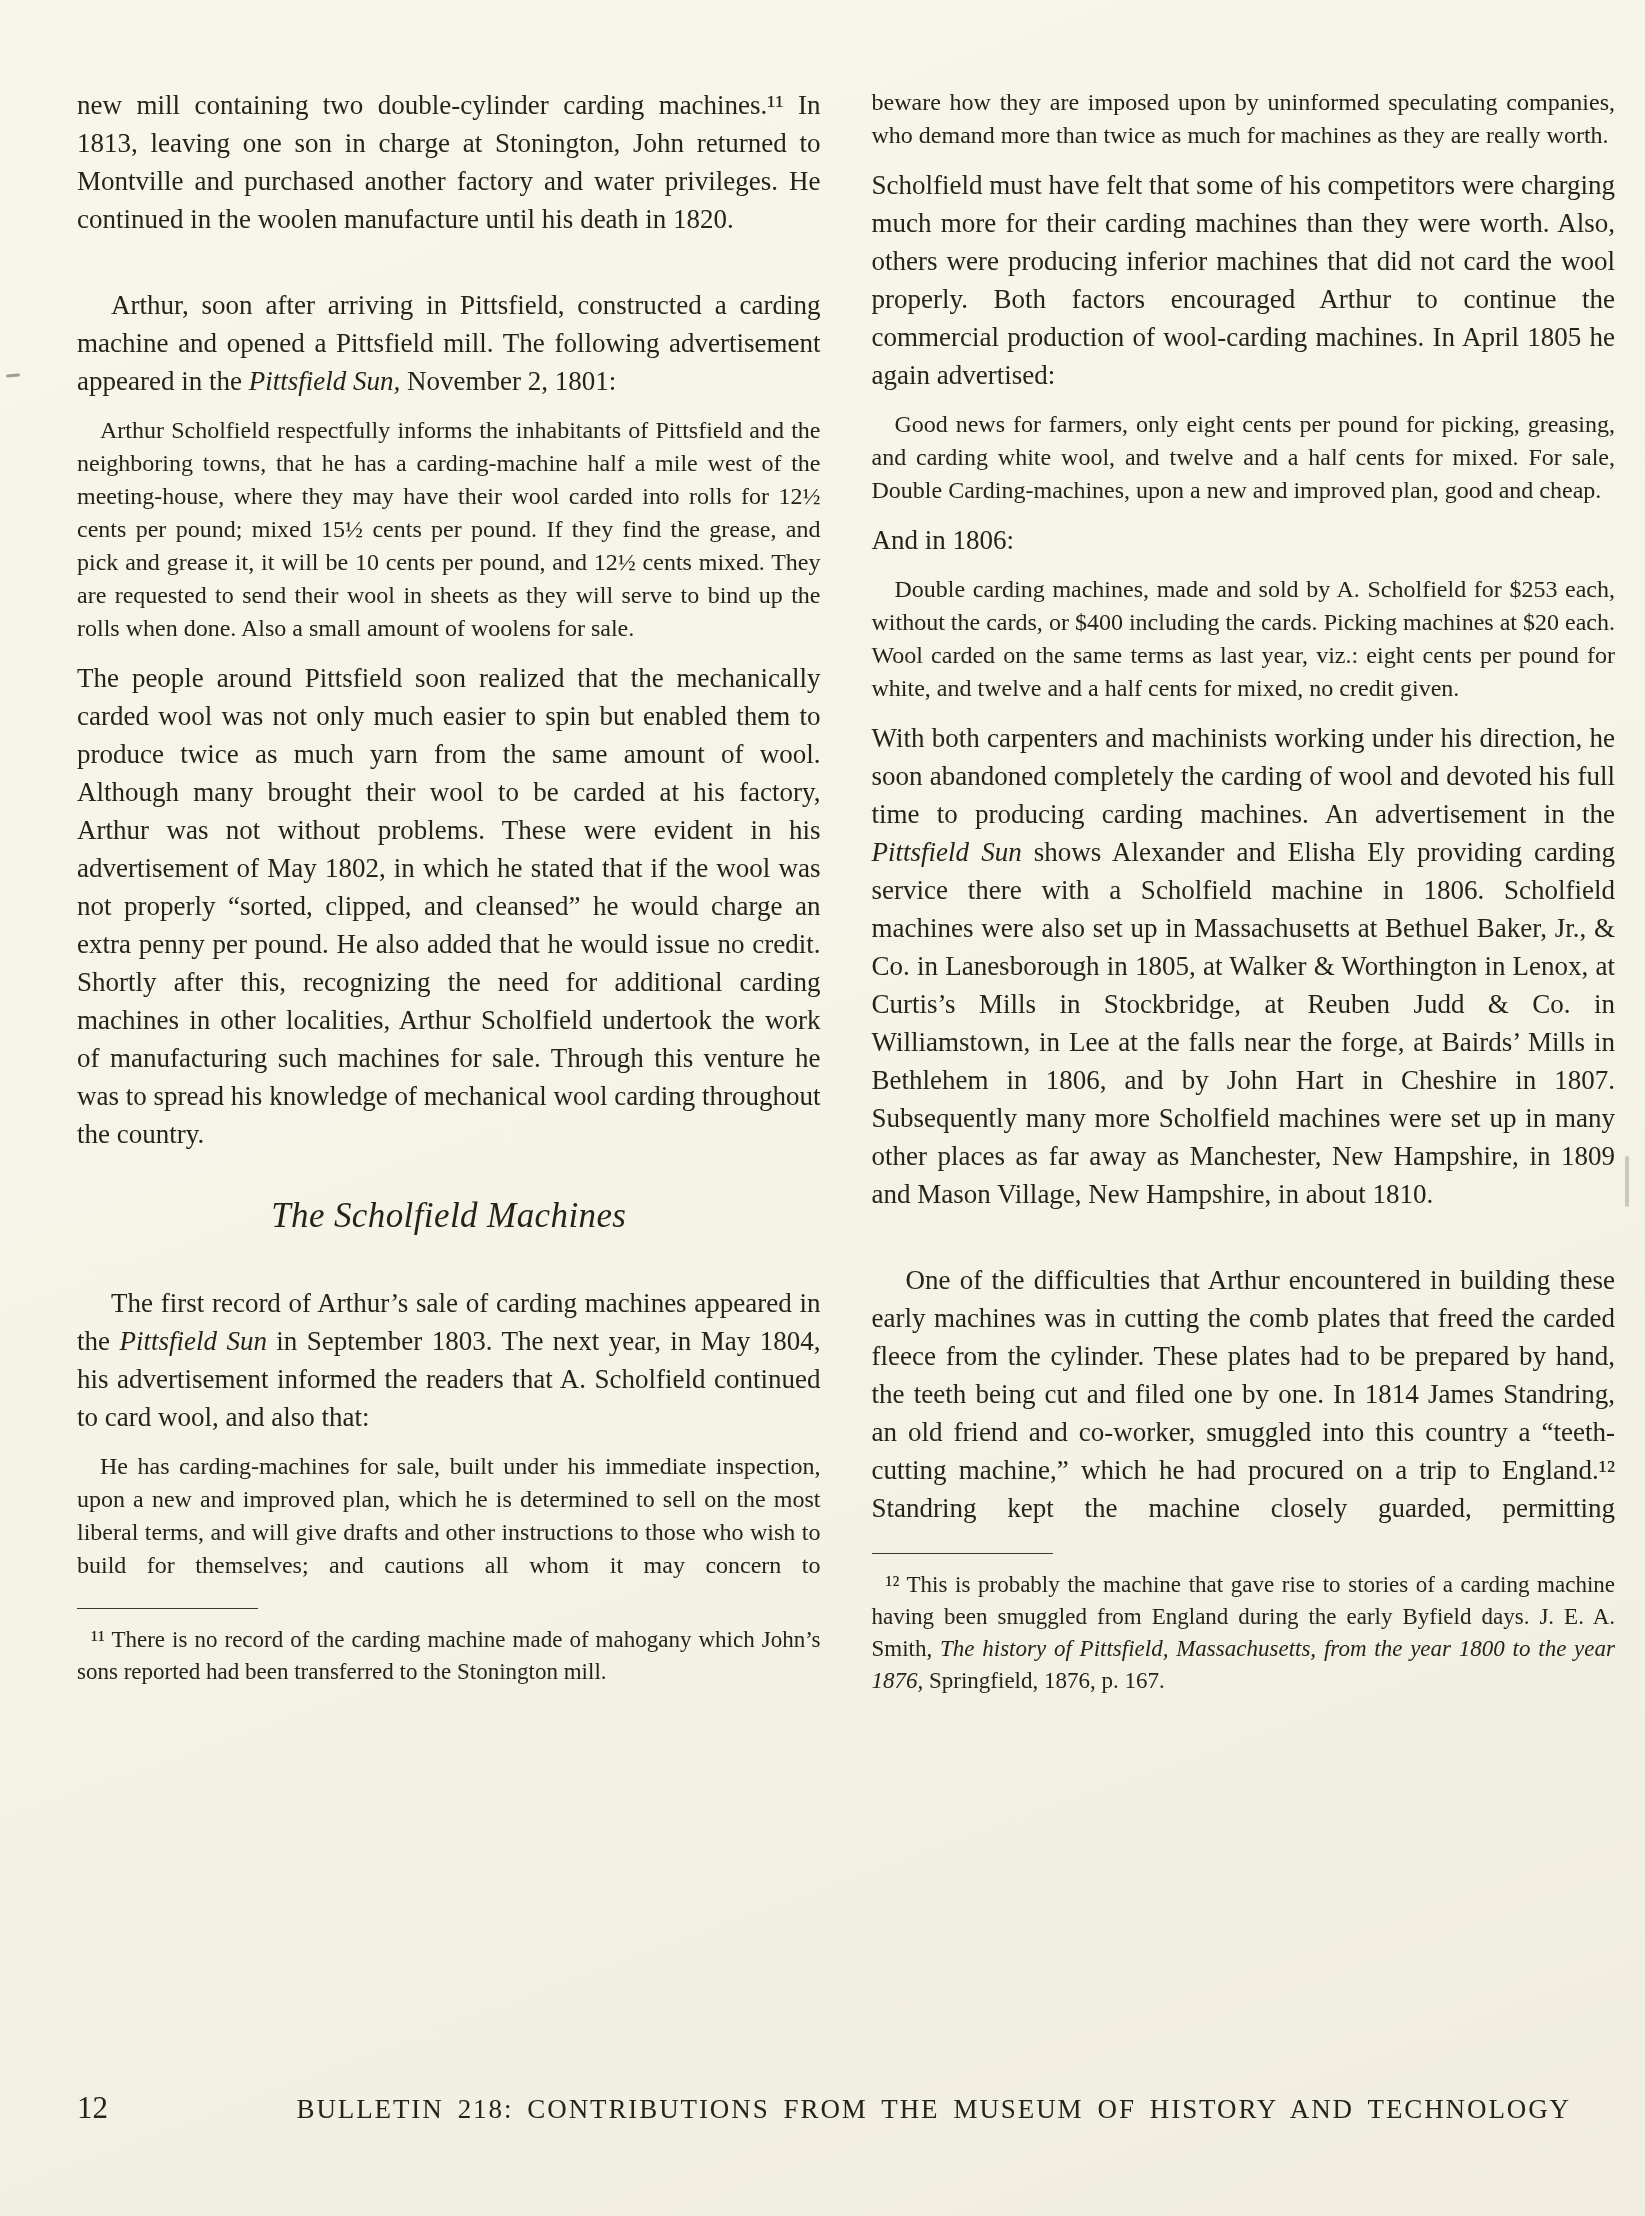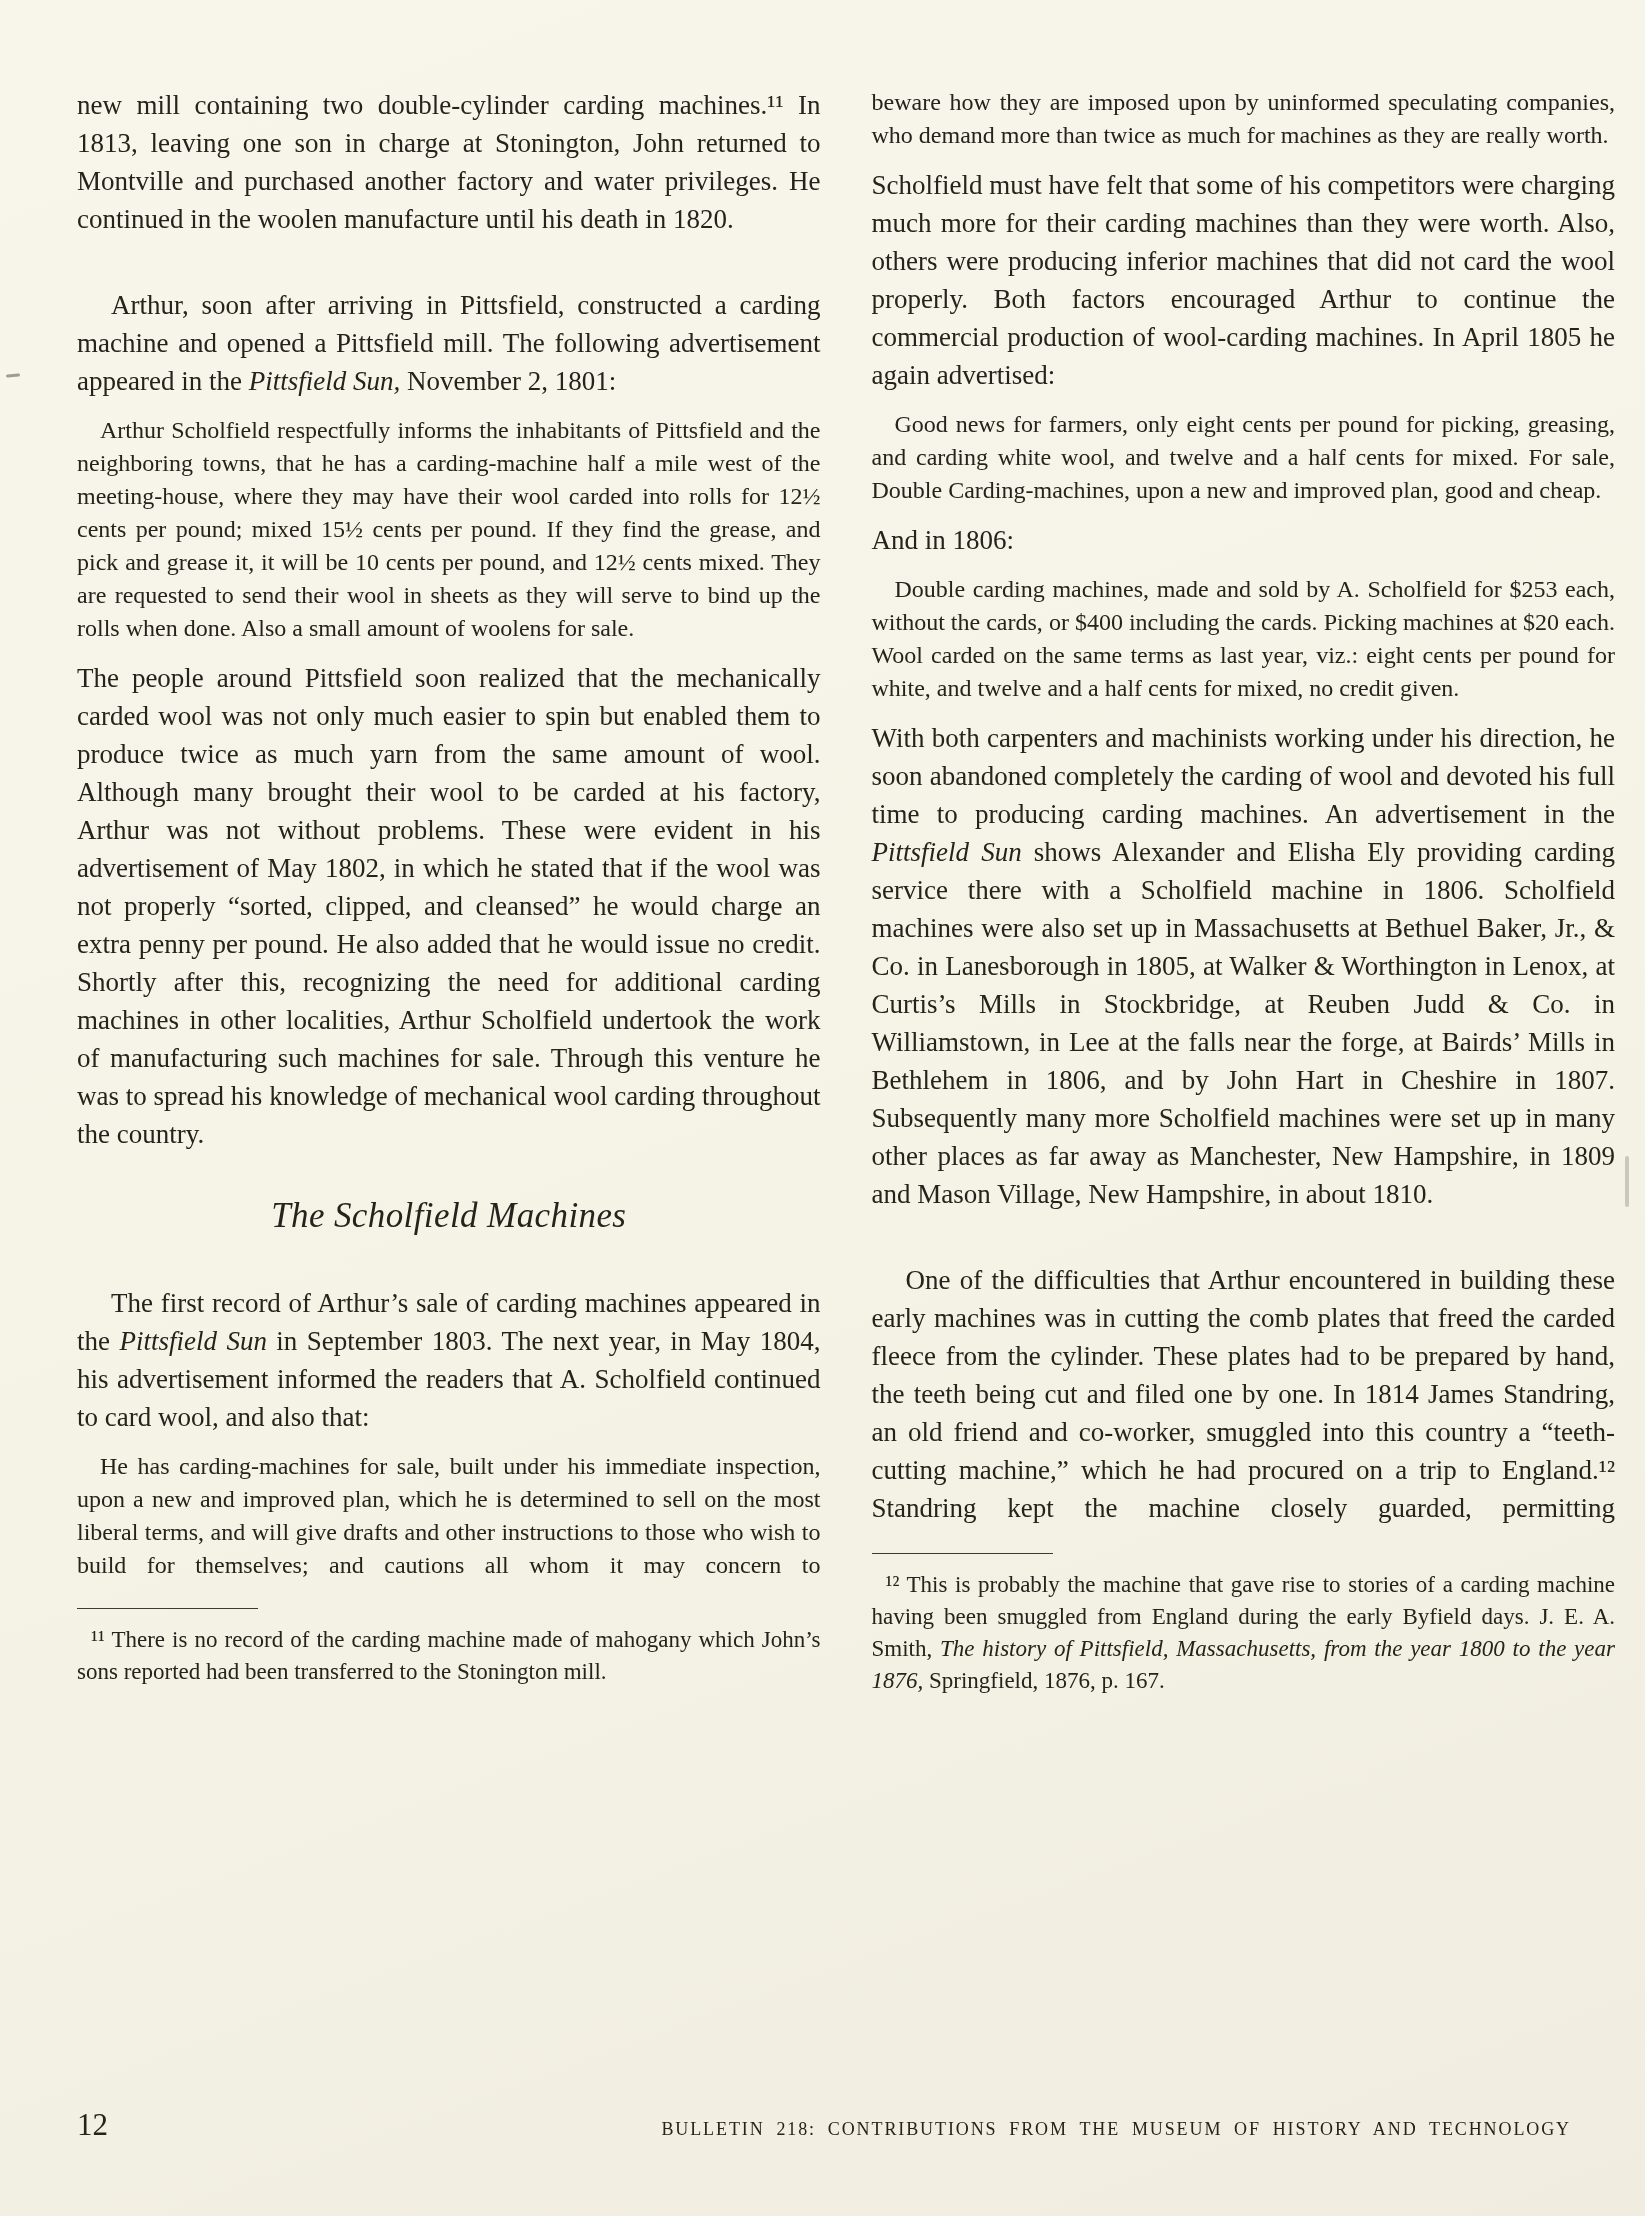--- a/index.html
+++ b/index.html
@@ -64,30 +64,30 @@
     text-align: justify;
     text-indent: 14px;
     margin: 0;
     hyphens: auto;
   }
   i.it { font-style: italic; }
   .footer {
     position: absolute;
     left: 77px;
     right: 75px;
-    bottom: 73px;
+    bottom: 90px;
     display: flex;
     align-items: baseline;
     justify-content: space-between;
   }
   .pageno {
     font-size: 31px;
   }
   .running {
-    font-size: 18px;
+    font-size: 27px;
     letter-spacing: 1.9px;
     word-spacing: 5.4px;
   }
   .artifact { position: absolute; pointer-events: none; }
   .artifact.dash {
     left: 6.2px; top: 374px; width: 14px; height: 3.1px;
     background: #7a766b; border-radius: 1.5px; opacity: 0.7;
     transform: rotate(-4deg);
   }
   .artifact.streak {

